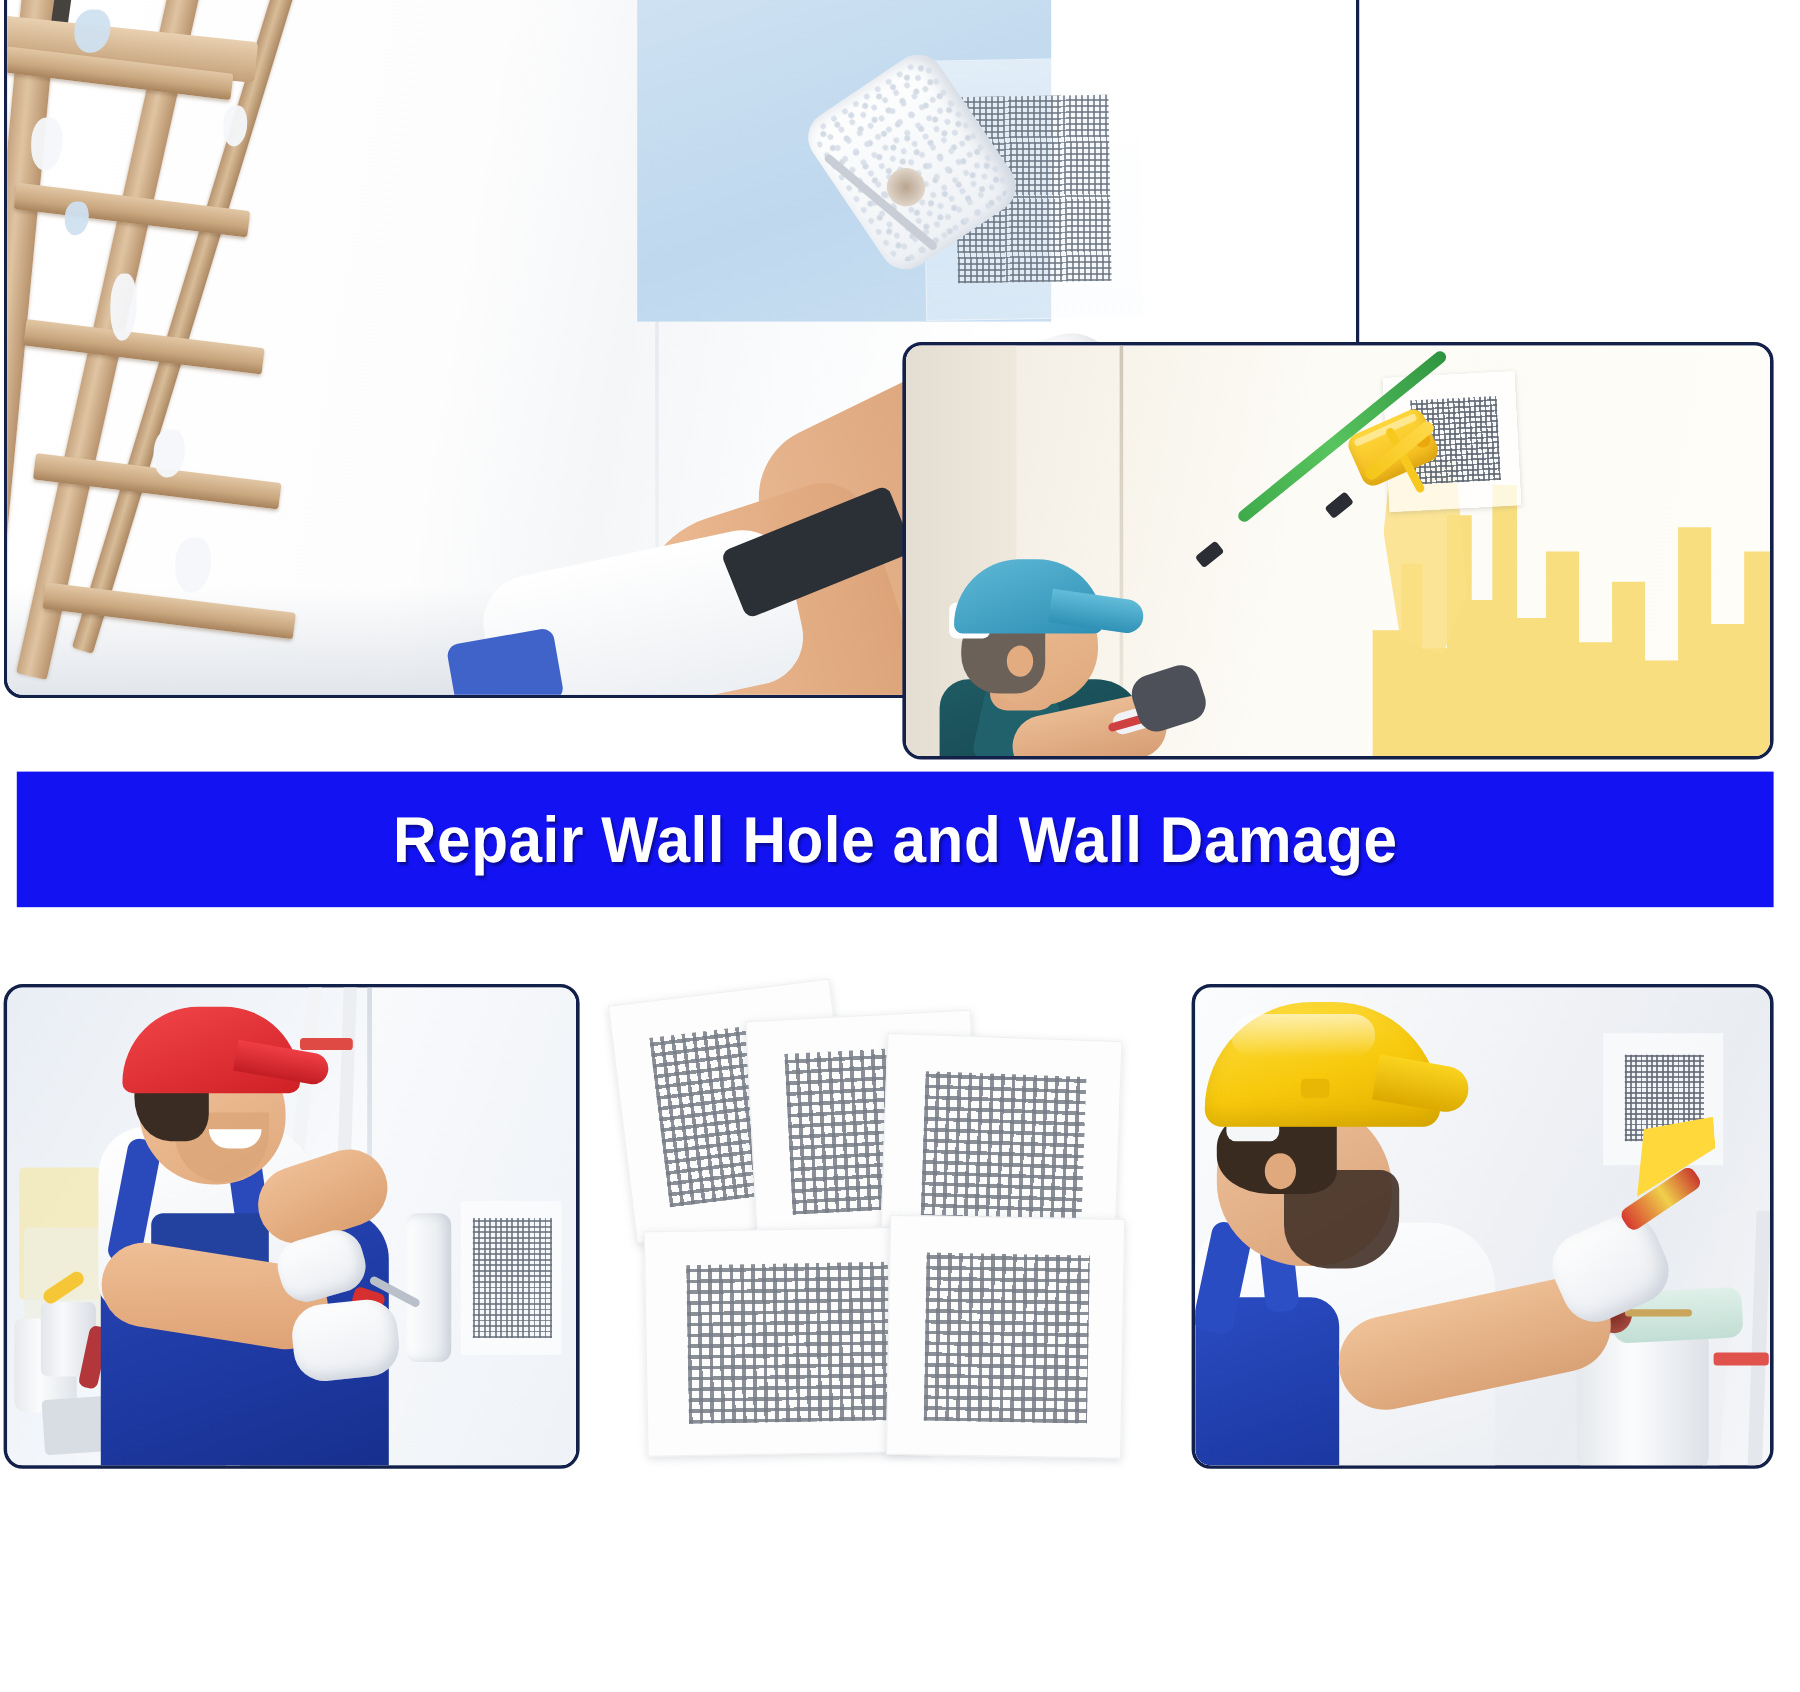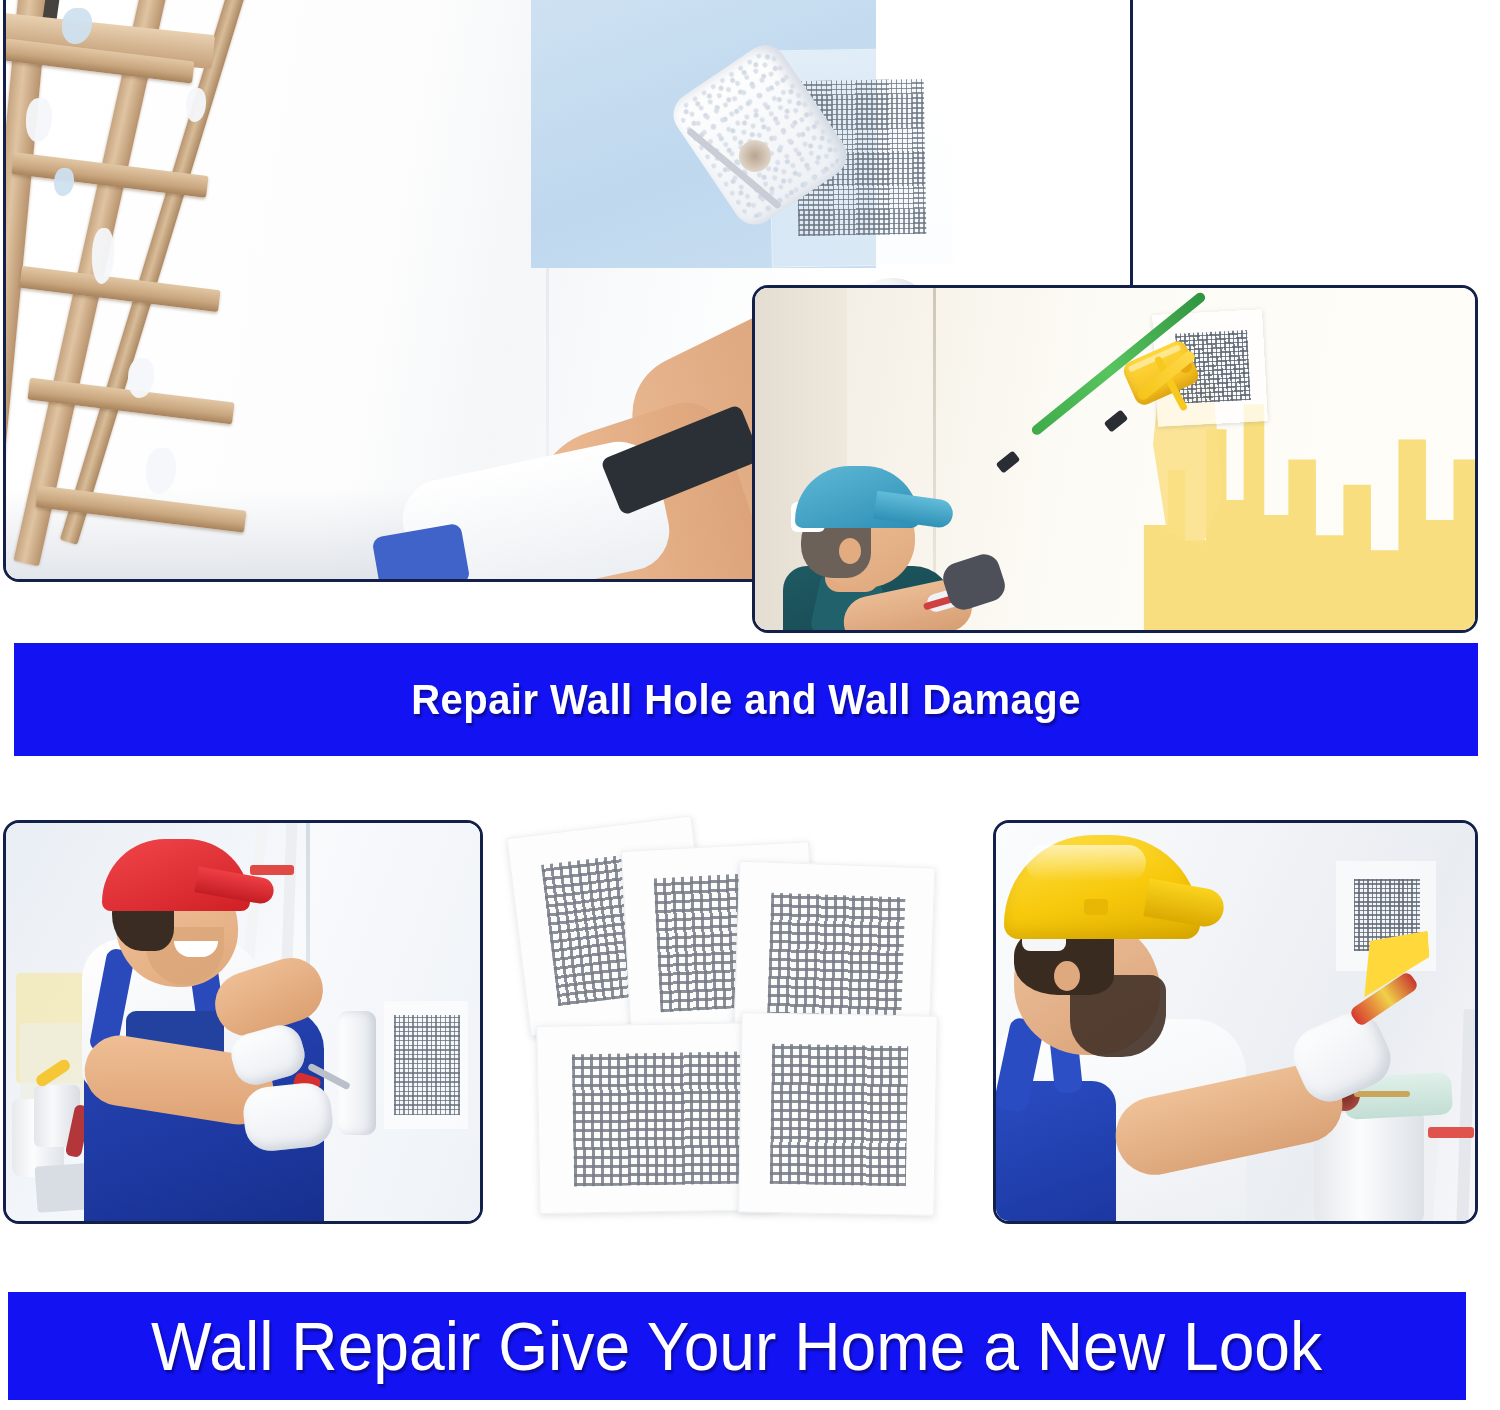--- a/index.html
+++ b/index.html
@@ -27,21 +27,21 @@
     display:flex;align-items:center;justify-content:center;
     color:#ffffff;
     text-align:center;
     letter-spacing:.5px;
     text-shadow:2px 3px 2px rgba(0,0,0,.35);
     white-space:nowrap;
   }
   #banner-top{
     left:14px;top:643px;width:1464px;height:113px;
     background:#1212f2;
-    font-size:43px;font-weight:bold;
+    font-size:54px;font-weight:bold;
   }
   #banner-bottom{
     left:8px;top:1292px;width:1458px;height:108px;
     background:#1212f2;
     font-size:69px;font-weight:normal;
     letter-spacing:0px;
   }
   .banner span{transform:scaleX(.93);display:inline-block;}
 
   
@@ -611,17 +611,14 @@
       <div class="beard"></div>
       <div class="hair4"></div>
       <div class="ear4"></div>
       <div class="liner"></div>
       <div class="helmet"></div>
       <div class="helmet-clip"></div>
       <div class="helmet-brim"></div>
     </div>
   </div>
 
-  <div class="banner" id="banner-bottom">
-    <span>Wall Repair Give Your Home a New Look</span>
-  </div>
 
 </div>
 
 </body></html>

